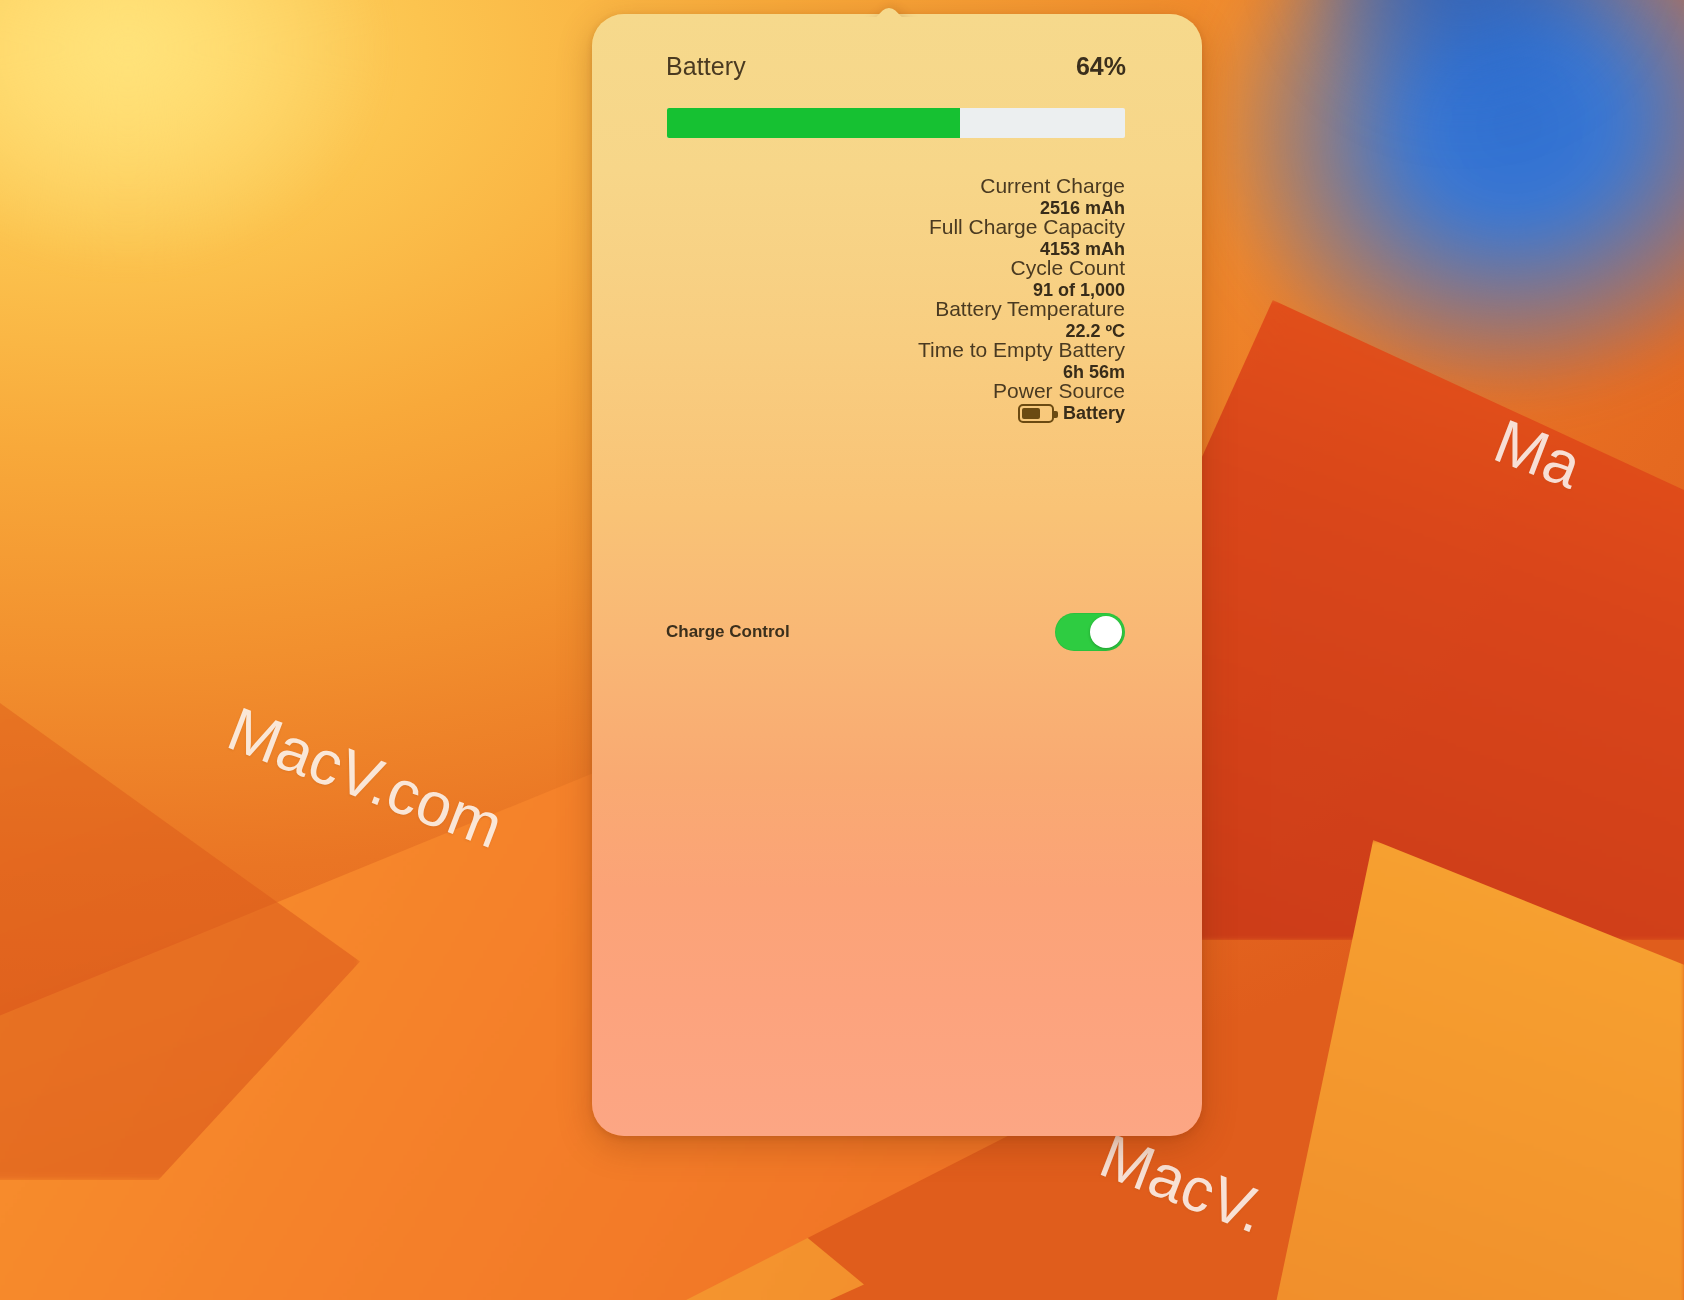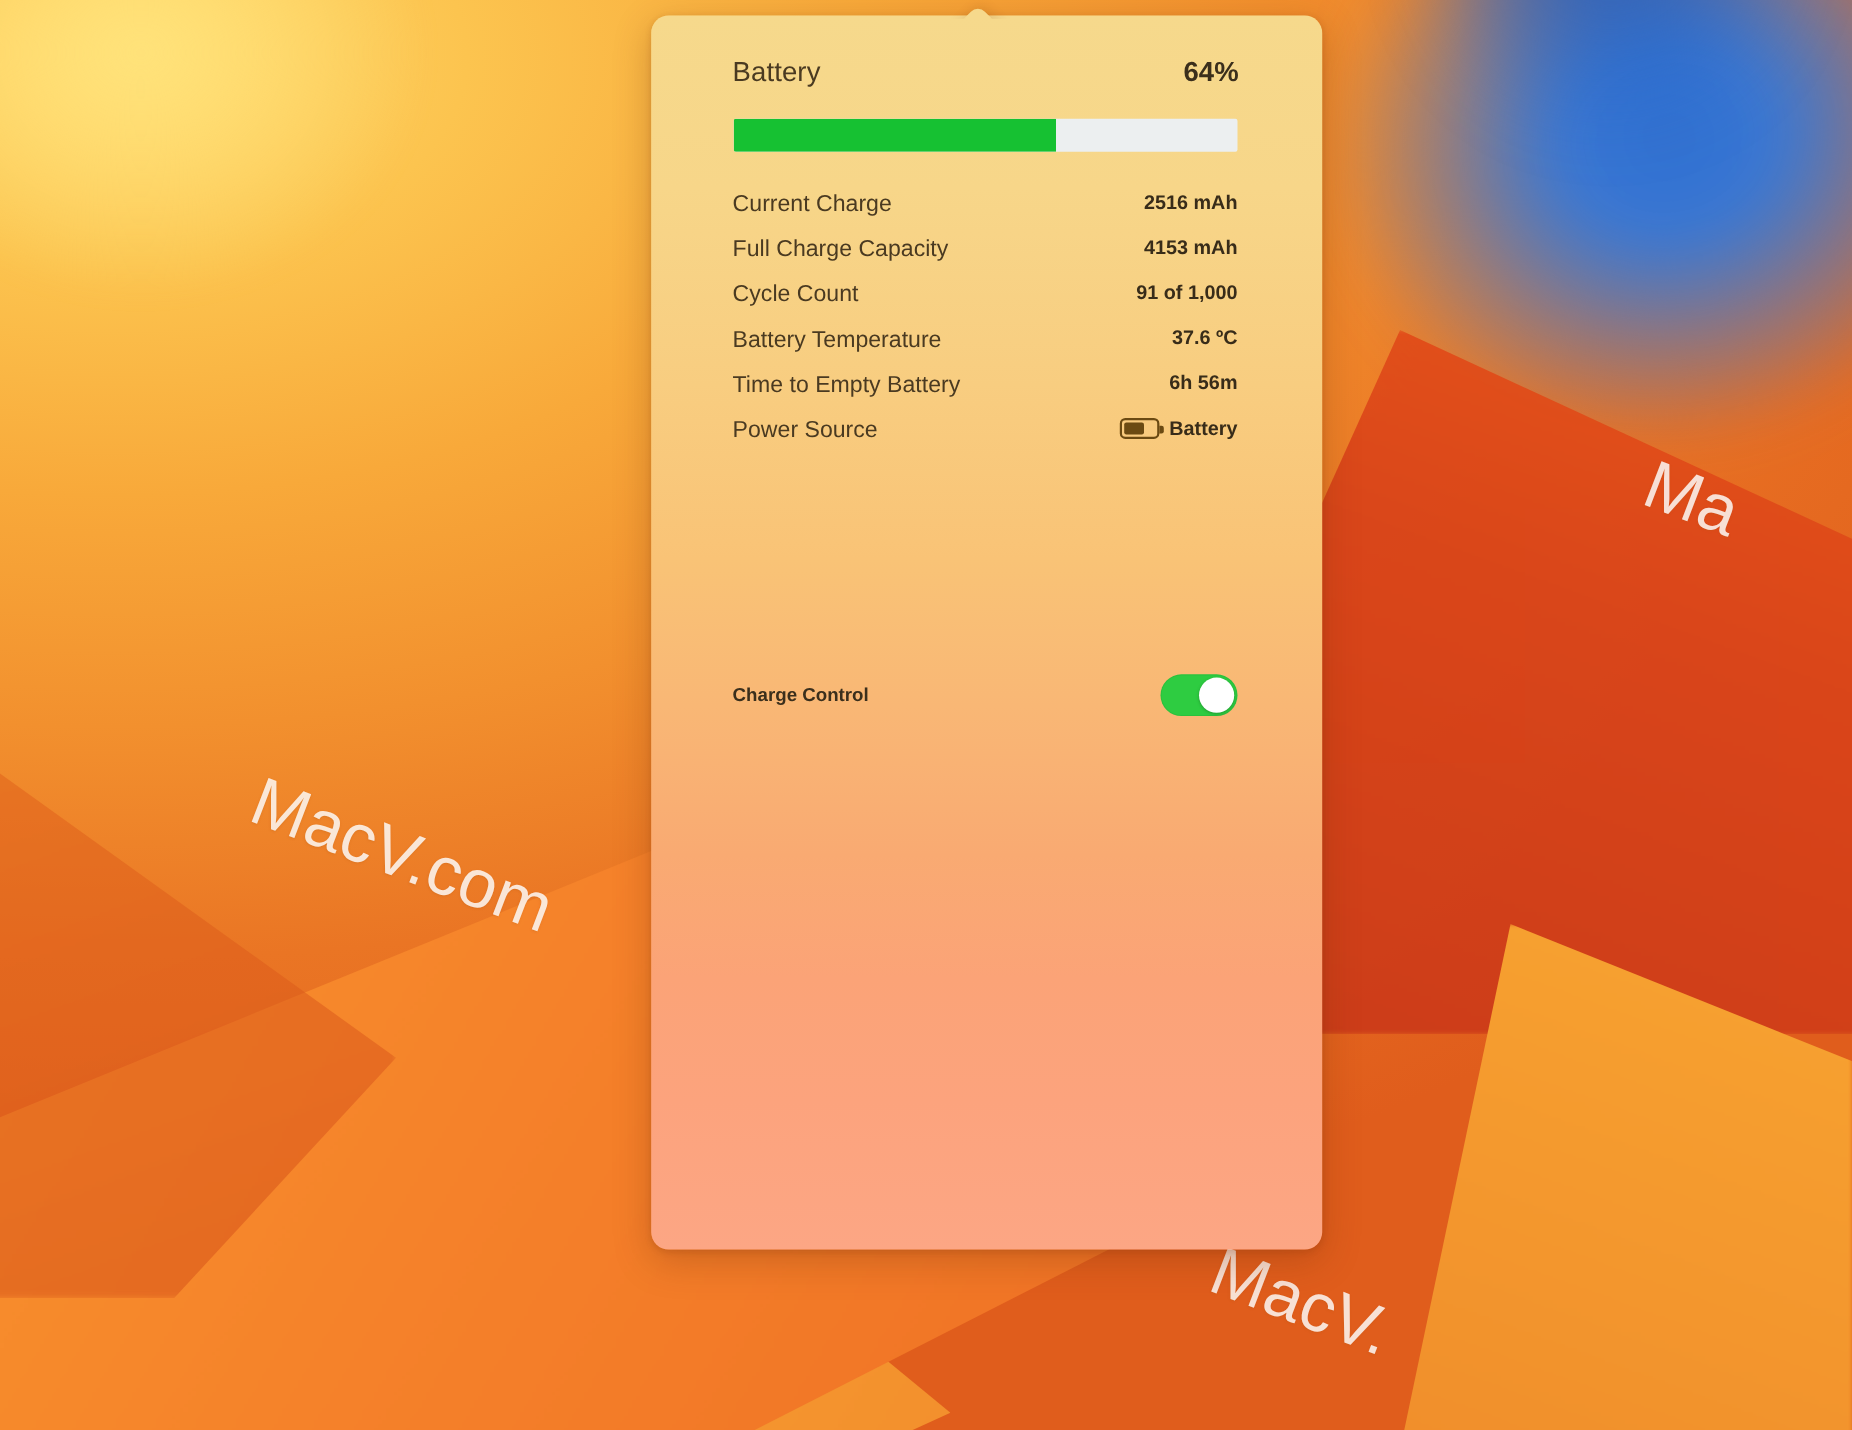--- a/index.html
+++ b/index.html
@@ -71,21 +71,21 @@
     text-shadow:0 1px 2px rgba(180,90,20,.25);
   }
   .wm-1{left:630px;top:78px;font-size:62px;transform:rotate(21deg);}
   .wm-2{left:222px;top:742px;font-size:62px;transform:rotate(21deg);}
   .wm-3{left:1495px;top:418px;font-size:62px;transform:rotate(21deg);}
   .wm-4{left:1098px;top:1148px;font-size:62px;transform:rotate(21deg);}
 
   
   #popover{
     position:absolute;left:592px;top:14px;width:610px;height:1122px;
-    border-radius:16px;
+    border-radius:32px;
     background:linear-gradient(180deg,
         #f6d98c 0%,
         #f7d689 14%,
         #f8cd80 30%,
         #f9c376 44%,
         #f9b775 56%,
         #f9aa72 68%,
         #fba377 78%,
         #fca37d 88%,
         #fca684 100%);
@@ -116,22 +116,23 @@
 
   .bar-track{
     position:absolute;left:75px;top:94px;width:458px;height:30px;
     background:#eceff0;border-radius:2px;overflow:hidden;
   }
   .bar-fill{height:100%;background:#16c132;border-radius:0;}
 
   
   .rows{position:absolute;left:74px;top:160px;width:459px;}
   .row{
-    display:flex;justify-content:space-between;align-items:flex-start;
+    display:flex;justify-content:space-between;align-items:flex-end;
     height:41px;
+    flex-direction:column;
   }
   .row .k{font-size:21px;color:#4a3a21;}
   .row .v{font-size:18px;font-weight:bold;color:#382c19;display:flex;align-items:center;gap:9px;}
 
   
   .mini-batt{
     position:relative;width:36px;height:19px;
     border:2px solid #6b4a12;border-radius:5px;box-sizing:border-box;
     display:inline-block;
   }
@@ -206,21 +207,21 @@
         </div>
         <div class="row">
           <div class="k">Cycle Count</div>
           <div class="v">
             <span>91 of 1,000</span>
           </div>
         </div>
         <div class="row">
           <div class="k">Battery Temperature</div>
           <div class="v">
-            <span>37.6 ºC</span>
+            <span>22.2 ºC</span>
           </div>
         </div>
         <div class="row">
           <div class="k">Time to Empty Battery</div>
           <div class="v">
             <span>6h 56m</span>
           </div>
         </div>
         <div class="row">
           <div class="k">Power Source</div>

